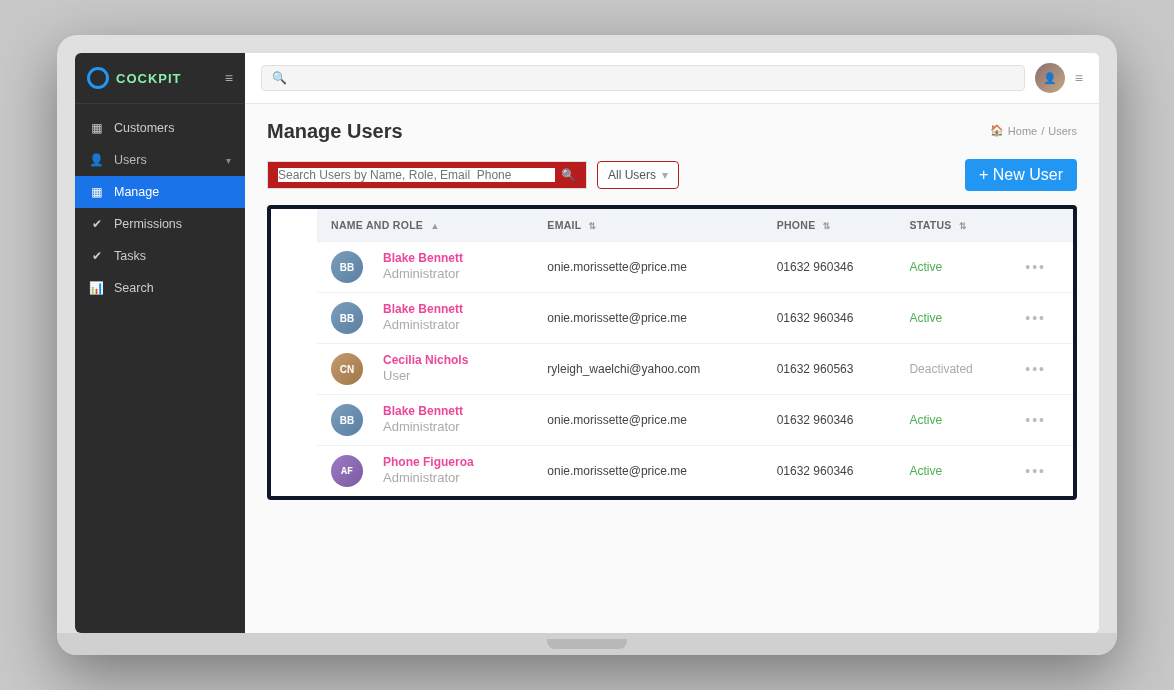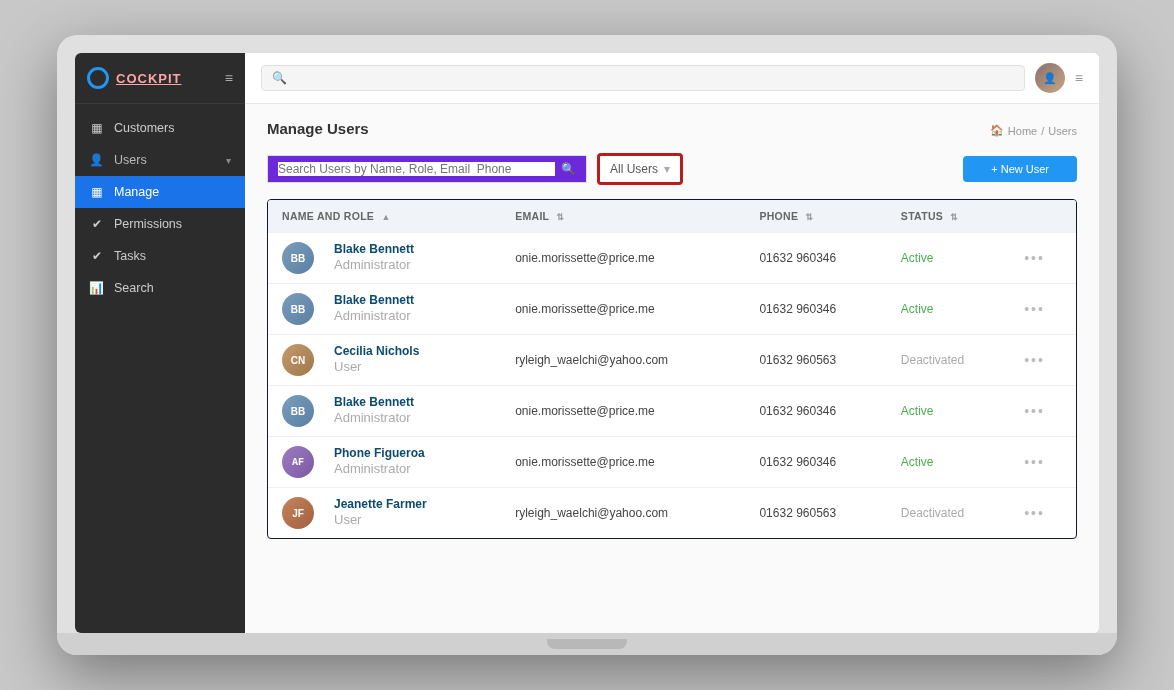--- a/index.html
+++ b/index.html
@@ -62,25 +62,24 @@
       gap: 7px;
     }
     .logo-circle {
       width: 22px;
       height: 22px;
       border-radius: 50%;
       border: 3px solid #2196F3;
       background: transparent;
     }
     .logo-text {
-      color: #fca5a5;
+      color: #86efac;
       font-size: 13px;
       font-weight: 700;
       letter-spacing: 1px;
-      text-decoration: underline;
     }
     .hamburger-icon {
       color: #aaa;
       font-size: 14px;
       cursor: pointer;
     }
     .sidebar-nav {
       display: flex;
       flex-direction: column;
       padding-top: 8px;
@@ -164,21 +163,21 @@
       padding: 16px 22px;
       background: #fafafa;
     }
     .page-header {
       display: flex;
       align-items: flex-start;
       justify-content: space-between;
       margin-bottom: 16px;
     }
     .page-title {
-      font-size: 15px;
+      font-size: 20px;
       font-weight: 600;
       color: #333;
     }
     .breadcrumb {
       font-size: 11px;
       color: #999;
       display: flex;
       align-items: center;
       gap: 4px;
       margin-top: 4px;
@@ -188,63 +187,64 @@
       align-items: center;
       gap: 10px;
       margin-bottom: 14px;
     }
     .search-users {
       display: flex;
       align-items: center;
       border: 1px solid #ddd;
       border-radius: 0;
       padding: 6px 10px;
-      background: #6d28d9;
+      background: #b91c1c;
       gap: 6px;
       flex: 1;
       max-width: 320px;
     }
     .search-users input {
       border: none;
       outline: none;
       font-size: 12px;
       color: #999;
       width: 100%;
     }
     .filter-select {
       display: flex;
       align-items: center;
-      border: 3px solid #b91c1c;
+      border: 1px solid #b91c1c;
       border-radius: 4px;
       padding: 6px 10px;
       background: #fff;
       gap: 6px;
       font-size: 12px;
       color: #555;
       cursor: pointer;
     }
     .new-user-btn {
       background: #2196F3;
       color: #fff;
       border: none;
       border-radius: 4px;
-      padding: 7px 28px;
-      font-size: 11px;
+      padding: 7px 14px;
+      font-size: 16px;
       cursor: pointer;
       display: flex;
       align-items: center;
       gap: 5px;
       margin-left: auto;
     }
     
     .table-container {
       background: #fff;
-      border: 1px solid #0f172a;
+      border: 4px solid #0f172a;
       border-radius: 4px;
       overflow: hidden;
+      padding-left: 46px;
     }
     table {
       width: 100%;
       border-collapse: collapse;
       font-size: 12px;
     }
     thead tr {
       background: #f0f4f8;
     }
     thead th {
@@ -279,21 +279,21 @@
       flex-shrink: 0;
       background: #ccc;
       overflow: hidden;
       display: flex;
       align-items: center;
       justify-content: center;
       font-size: 10px;
       color: #fff;
       font-weight: 600;
     }
-    .user-name { font-weight: 600; color: #0c4a6e; font-size: 12px; }
+    .user-name { font-weight: 600; color: #ec4899; font-size: 12px; }
     .user-role { color: #aaa; font-size: 13px; margin-top: 1px; }
     .status-active { color: #4CAF50; font-weight: 500; margin-top: 16px; }
     .status-deactivated { color: #aaa; }
     .dots-menu {
       color: #bbb;
       letter-spacing: 2px;
       font-size: 14px;
       cursor: pointer;
     }
     
@@ -477,35 +477,20 @@
             <div class="user-name">Phone Figueroa</div>
             <div class="user-role">Administrator</div>
           </div>
         </div>
       </td>
       <td>onie.morissette@price.me</td>
       <td>01632 960346</td>
       <td><span class="status-active">Active</span></td>
       <td><span class="dots-menu">•••</span></td>
     </tr>
-                <tr>
-      <td>
-        <div class="user-cell">
-          <div class="user-avatar av-8">JF</div>
-          <div>
-            <div class="user-name">Jeanette Farmer</div>
-            <div class="user-role">User</div>
-          </div>
-        </div>
-      </td>
-      <td>ryleigh_waelchi@yahoo.com</td>
-      <td>01632 960563</td>
-      <td><span class="status-deactivated">Deactivated</span></td>
-      <td><span class="dots-menu">•••</span></td>
-    </tr>
               </tbody>
           </table>
         </div>
       </div>
     </div>
   </div>
   <div class="laptop-base">
     <div class="laptop-notch"></div>
   </div>
 </div>

